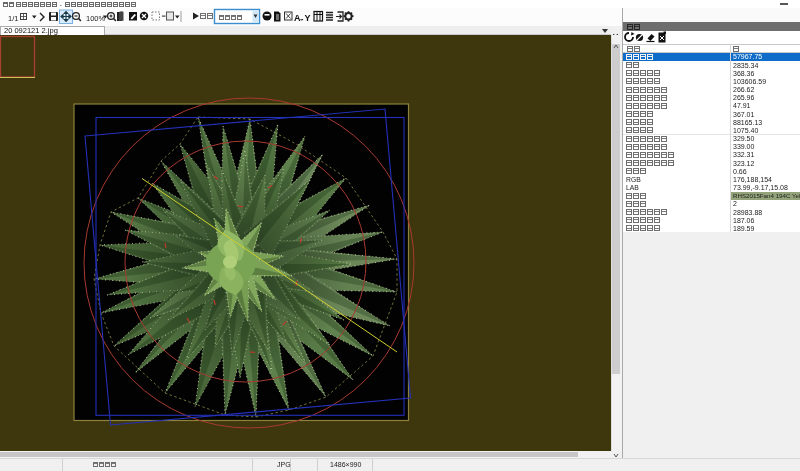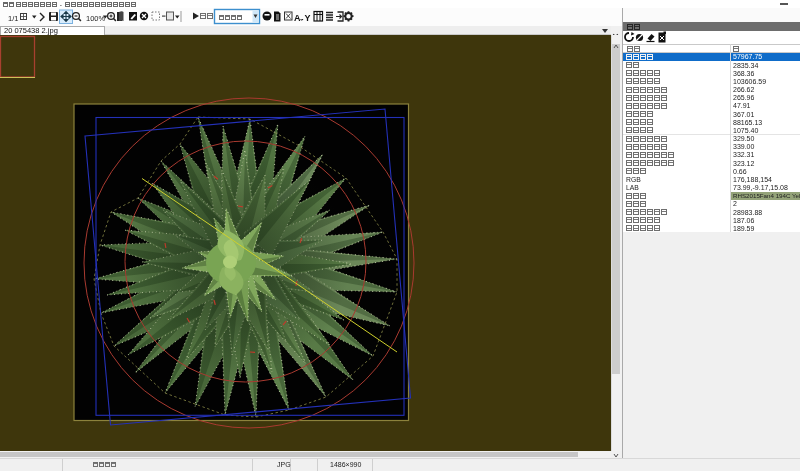--- a/index.html
+++ b/index.html
@@ -106,21 +106,21 @@
     <i class="cj"></i>
     <i class="cj"></i>
   </div>
 <div class="run" style="left:219px;top:14.5px">
     <i class="cj s"></i>
     <i class="cj s"></i>
     <i class="cj s"></i>
     <i class="cj s"></i>
   </div>
 <div class="abs" style="left:0;top:26px;width:611px;height:9px;background:#eeeeee;border-bottom:1px solid #c9c9c9"></div>
-<div class="abs" style="left:0;top:26px;width:105px;height:9px;background:#fff;border:1px solid #ababab;border-bottom:none;font-size:7.5px;line-height:8px;color:#111;padding-left:3px">20 075438 2.jpg</div>
+<div class="abs" style="left:0;top:26px;width:105px;height:9px;background:#fff;border:1px solid #ababab;border-bottom:none;font-size:7.5px;line-height:8px;color:#111;padding-left:3px">20 092121 2.jpg</div>
 <div class="abs" style="left:602px;top:28.5px;width:0;height:0;border-left:3.5px solid transparent;border-right:3.5px solid transparent;border-top:4px solid #333"></div>
 <div class="abs" style="left:611.5px;top:25.5px;width:7px;height:7px"><svg width="7" height="7">
       <path d="M1.2 1.2 L5.8 5.8 M5.8 1.2 L1.2 5.8" stroke="#333" stroke-width="1.2"></path>
     </svg></div>
 <svg width="611" height="416" viewBox="0 35 611 416" style="position:absolute;left:0;top:35px">
 <defs>
       <radialGradient id="cshad">
         <stop offset="0%" stop-color="rgba(10,22,8,0.55)"></stop>
         <stop offset="55%" stop-color="rgba(10,22,8,0.28)"></stop>
         <stop offset="100%" stop-color="rgba(10,22,8,0)"></stop>

